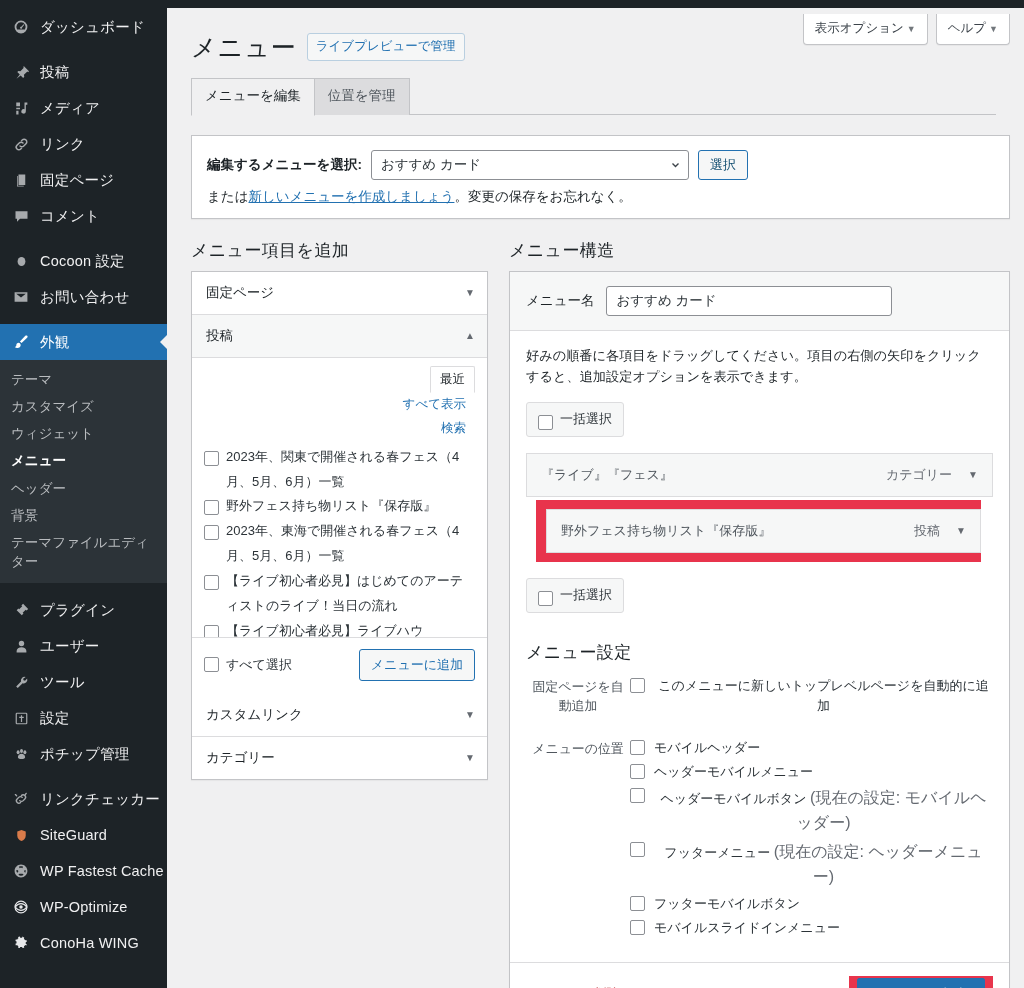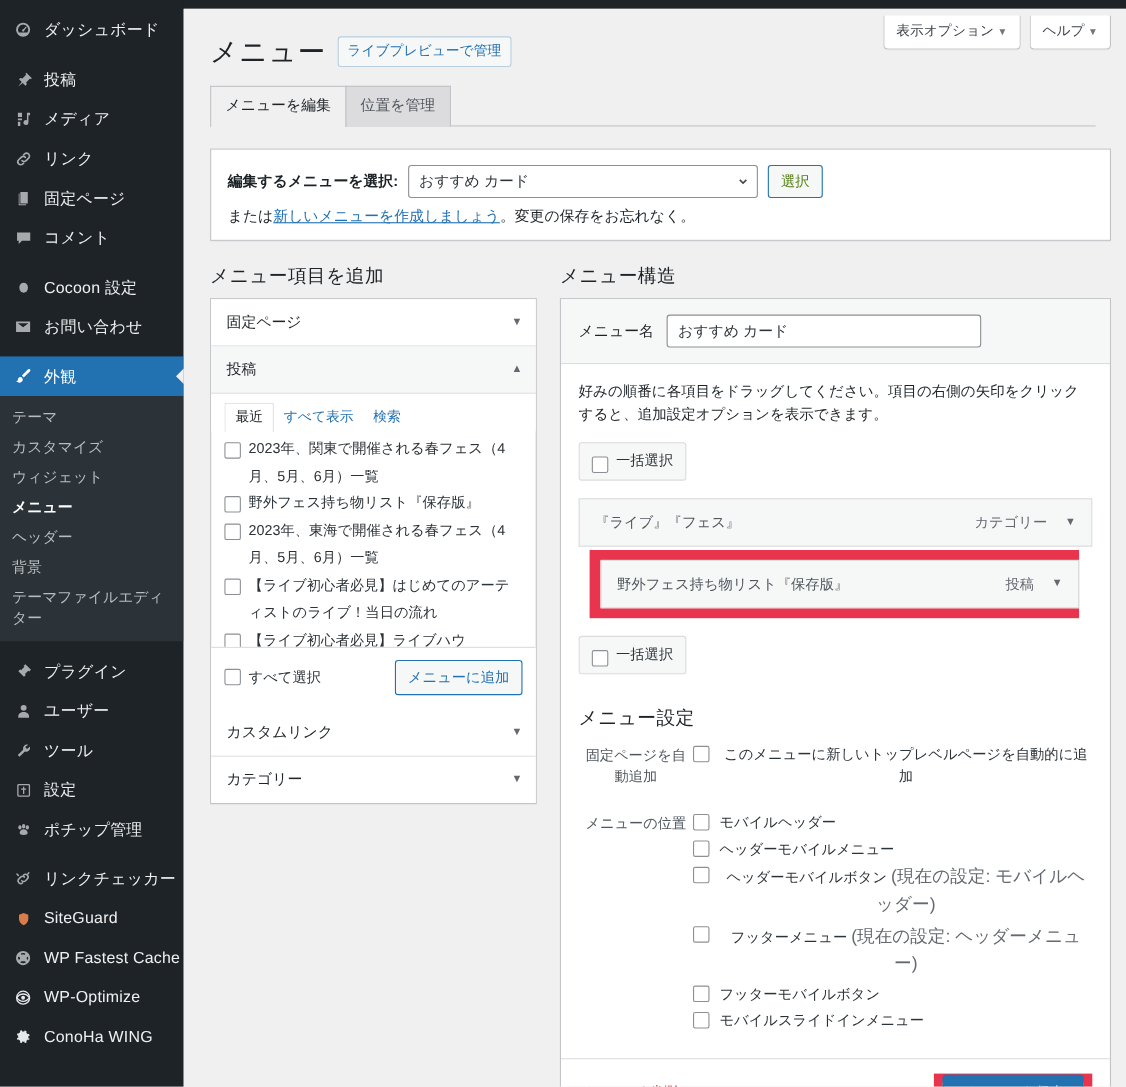--- a/index.html
+++ b/index.html
@@ -105,21 +105,21 @@
     position: relative; width: 318px; height: 30px;
     border: 1px solid #8c8f94; border-radius: 3px; background: #fff;
     display: flex; align-items: center; padding: 0 28px 0 9px;
     font-size: 13.5px; color: #2c3338;
   }
   .fakeselect .chev {
     position: absolute; right: 8px; top: 50%; transform: translateY(-50%);
     width: 9px; height: 9px;
   }
   .btn-secondary {
-    border: 1px solid #2271b1; color: #4d7c0f; background: #f6f7f7;
+    border: 1px solid #2271b1; color: #0c4a6e; background: #f6f7f7;
     border-radius: 3px; font-size: 13px; padding: 5px 11px; line-height: 1.4;
   }
   .subline { margin-top: 8px; font-size: 13.5px; color: #1d2327; }
   .subline a { color: #2271b1; text-decoration: underline; }
 
   
   .cols { display: flex; gap: 21px; margin-top: 20px; }
   .colL { width: 297px; flex: 0 0 297px; }
   .colR { flex: 1 1 auto; min-width: 0; }
   h2.sec {
@@ -129,21 +129,21 @@
 
   
   .acc-head {
     display: flex; align-items: center; justify-content: space-between;
     padding: 12px 12px 12px 14px; font-size: 13.5px; color: #1d2327;
     border-bottom: 1px solid #dcdcde; background: #fff;
   }
   .acc-head.open { background: #f6f7f7; }
   .tri { color: #646970; font-size: 10px; line-height: 1; }
 
-  .tabs-sm { display: flex; align-items: flex-end; gap: 0; padding: 8px 12px 0 12px; position: relative; z-index: 3; background:#fff;}
+  .tabs-sm { display: flex; align-items: flex-end; gap: 0; padding: 8px 12px 0 12px; position: relative; z-index: 3; background:#fff;flex-direction:column;}
   .tab-sm {
     font-size: 12.5px; padding: 4px 9px 3px; color: #2271b1; line-height: 1.4;
   }
   .tab-sm.active {
     color: #1d2327; background: #fff; border: 1px solid #dcdcde;
     border-bottom-color: #fff; border-radius: 2px 2px 0 0; margin-bottom: -1px;
   }
 
   .postlist {
     padding: 0 12px 0 12px; height: 212px; overflow: hidden;

